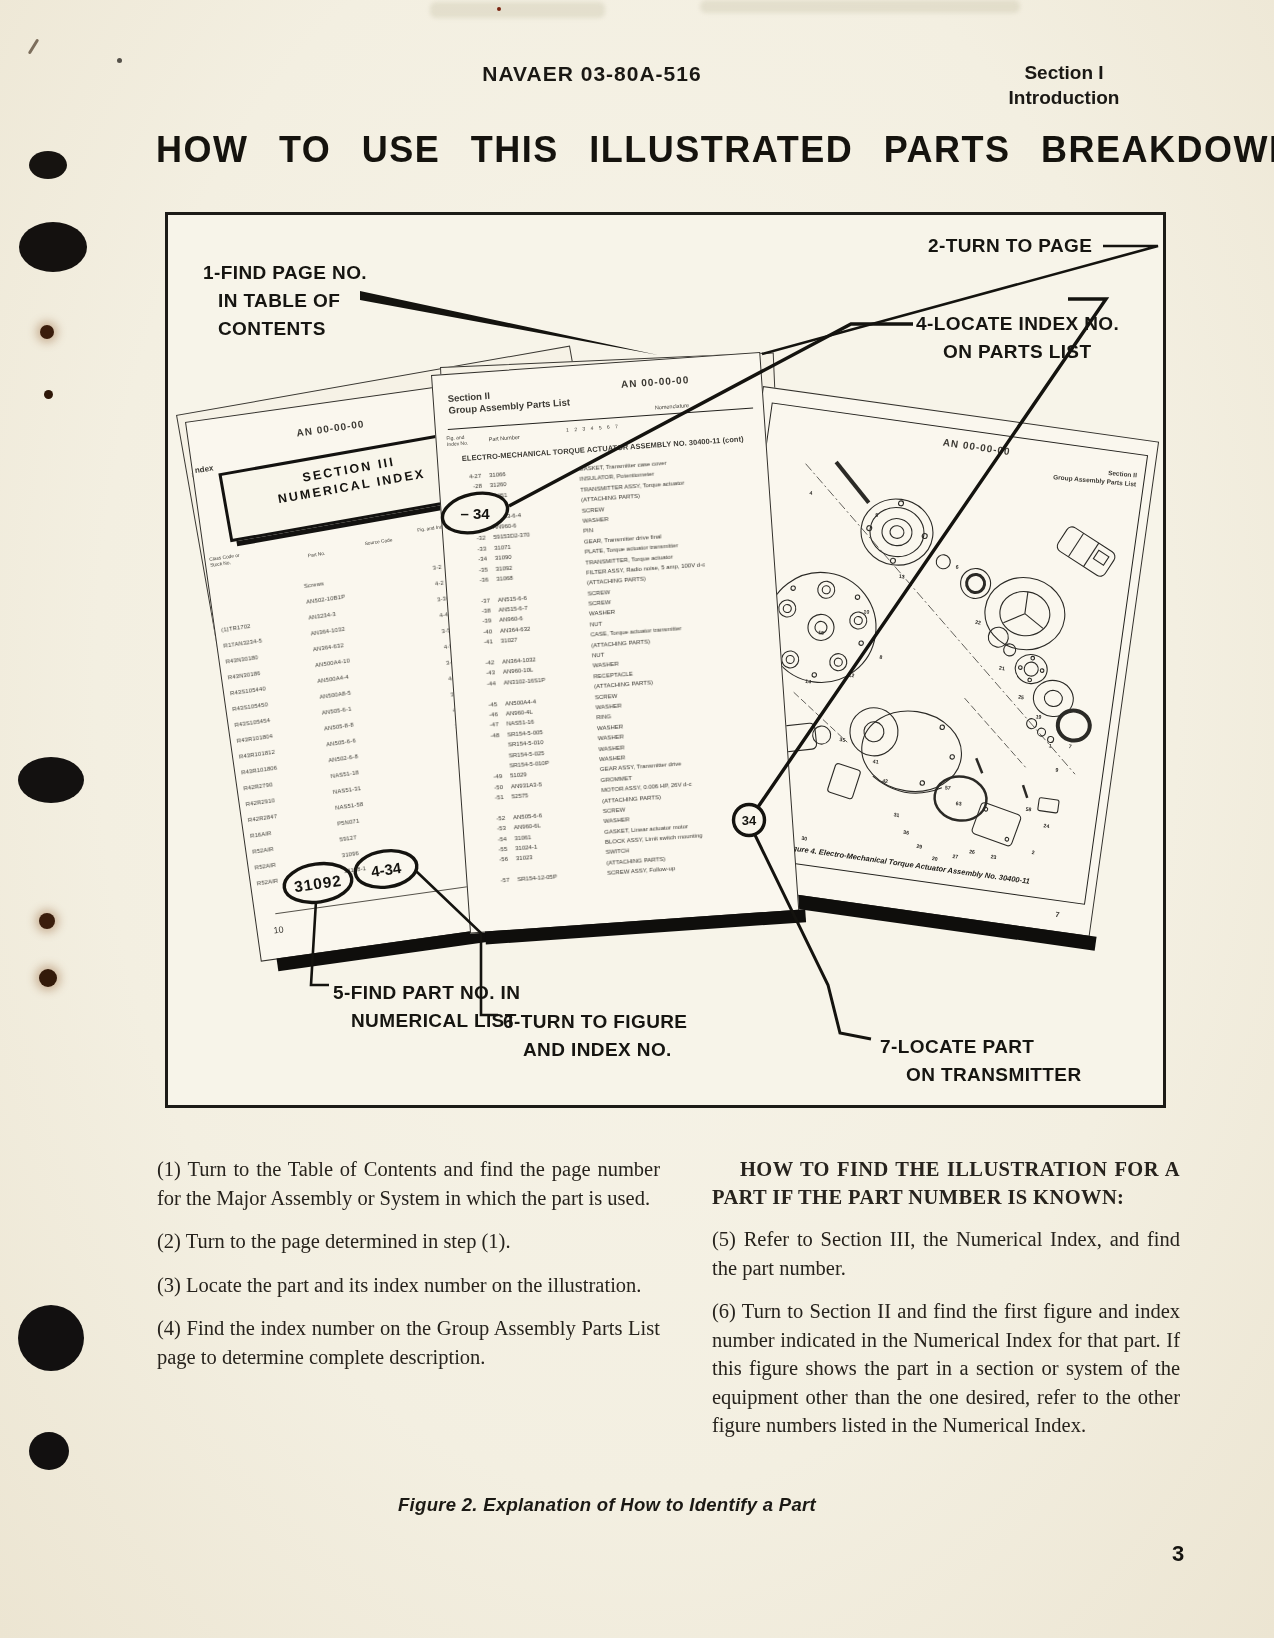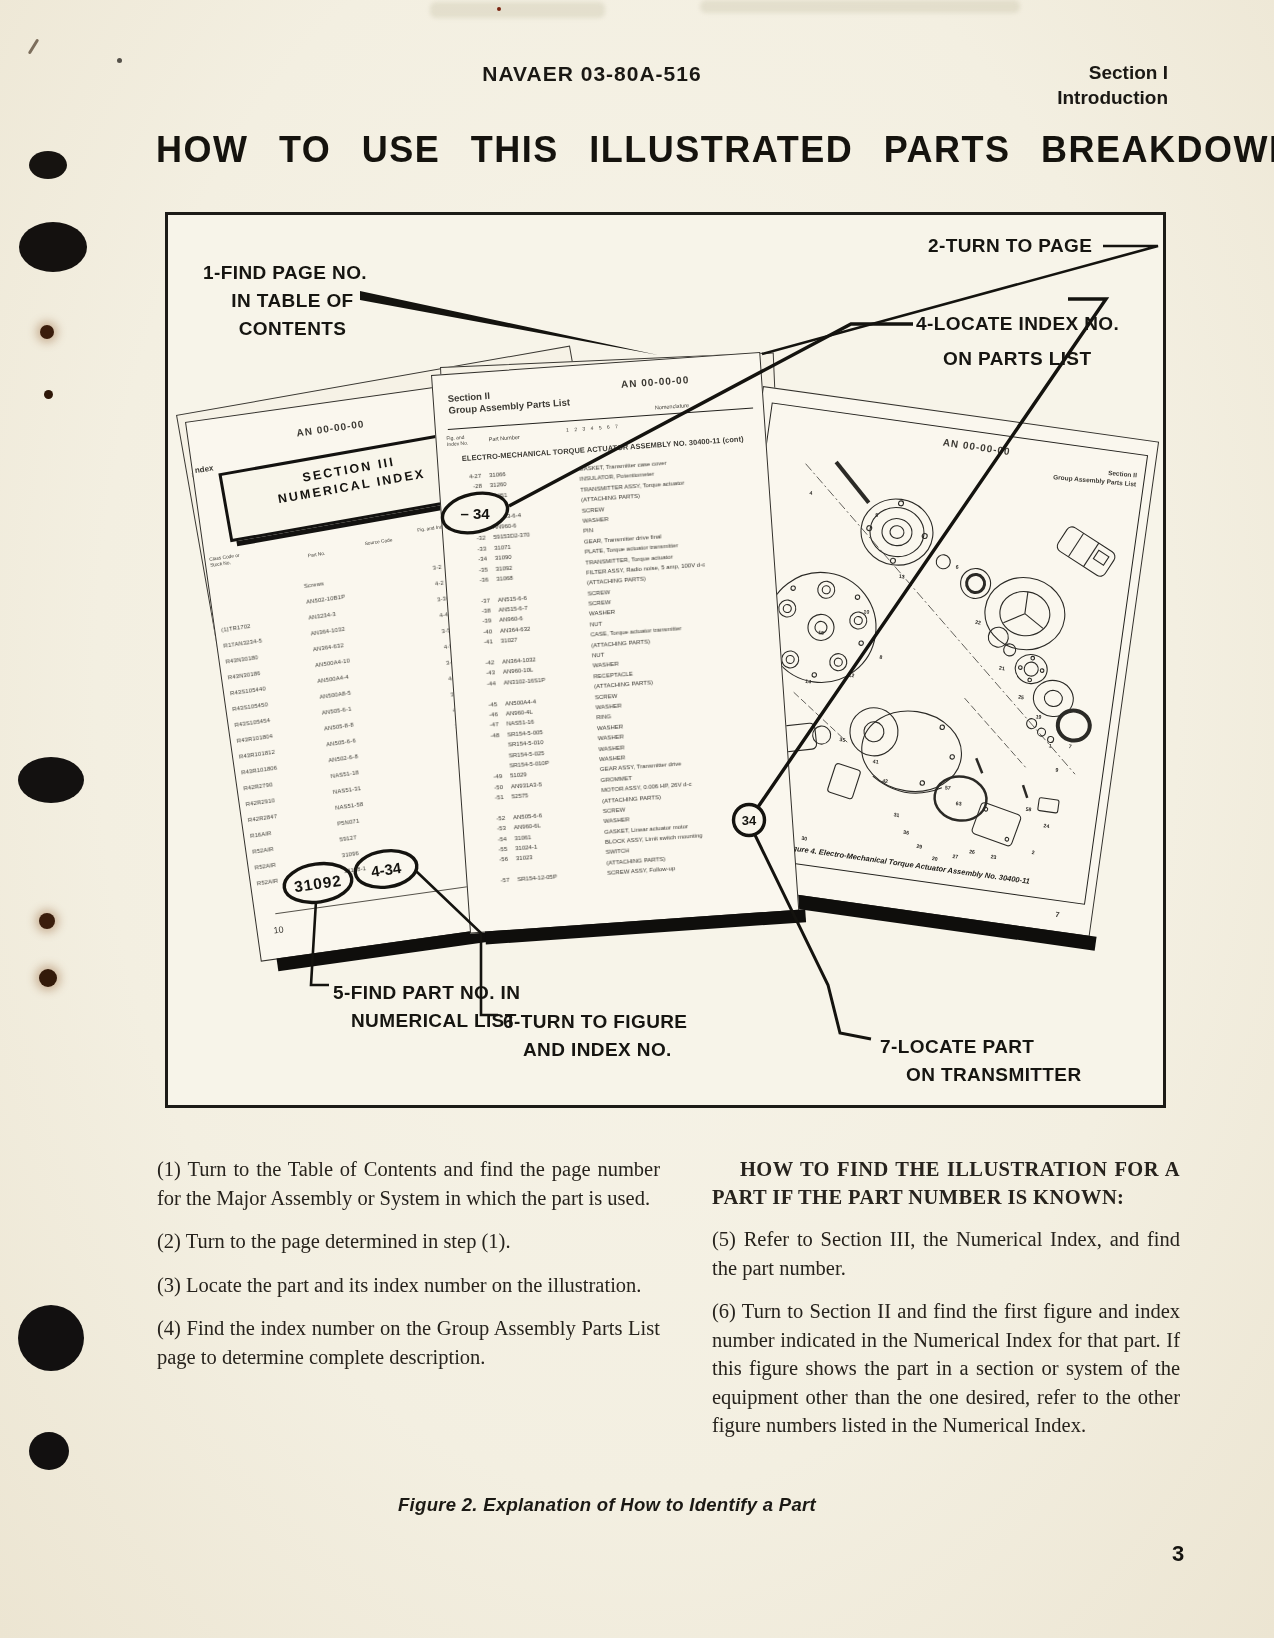--- a/index.html
+++ b/index.html
@@ -4,21 +4,21 @@
 <style>
   html,body{margin:0;padding:0;}
   body{width:1274px;height:1638px;position:relative;overflow:hidden;
        background:radial-gradient(ellipse at 50% 42%, #f7f4e9 0%, #f3efe1 60%, #ece5d2 100%);
        font-family:"Liberation Sans",sans-serif;color:#1d1b16;}
   .abs{position:absolute;}
   .smudge{position:absolute;background:rgba(150,140,100,.17);filter:blur(2px);border-radius:6px;}
   .mark{position:absolute;border-radius:50%;}
   
   .doc-num{left:420px;top:62px;width:344px;text-align:center;font-weight:bold;font-size:21px;letter-spacing:1px;color:#1a1814;}
-  .sec-blk{left:960px;top:60px;width:208px;text-align:right;font-weight:bold;font-size:19px;line-height:25px;color:#1a1814;}
+  .sec-blk{left:960px;top:60px;width:208px;text-align:center;font-weight:bold;font-size:19px;line-height:25px;color:#1a1814;}
   .page-title{left:156px;top:129px;width:1010px;font-weight:bold;font-size:36px;letter-spacing:1.5px;word-spacing:19px;color:#15130e;white-space:nowrap;}
   
   .figbox{left:165px;top:212px;width:1001px;height:896px;border:3px solid #1c1b17;box-sizing:border-box;
           background:#f7f4e9;}
   .pg{position:absolute;background:#faf7ee;border:1px solid #33312c;box-sizing:border-box;transform-origin:top left;}
   .pg-under{position:absolute;background:#f6f2e6;border:1px solid #3a3833;transform-origin:top left;}
   .shx{position:absolute;background:#0f0e0c;}
   .callout{position:absolute;font-weight:bold;font-size:19px;line-height:28px;letter-spacing:.4px;color:#161511;white-space:nowrap;}
   .callout span{display:block;}
   
@@ -621,31 +621,31 @@
         <ellipse cx="218" cy="654" rx="31" ry="18" stroke-width="3.4" transform="rotate(-8 218 654)" fill="none"></ellipse>
         <text x="218" y="660" text-anchor="middle" font-size="15" font-weight="bold" fill="#14130f" stroke="none" transform="rotate(-8 218 654)">4-34</text>
       </g>
       <g>
         <circle cx="581" cy="605" r="15.5" stroke-width="3.4" fill="#f9f6ec"></circle>
         <text x="581" y="610" text-anchor="middle" font-size="13" font-weight="bold" fill="#14130f" stroke="none">34</text>
       </g>
     </g>
   </svg>
 
-  <div class="callout" style="left:35px;top:44px;text-align:center;">
+  <div class="callout" style="left:35px;top:44px;">
     <span>1-FIND PAGE NO.</span>
     <span style="margin-left:15px;">IN TABLE OF</span>
     <span style="margin-left:15px;">CONTENTS</span>
   </div>
   <div class="callout" style="left:760px;top:17px;">
     <span>2-TURN TO PAGE</span>
   </div>
   <div class="callout" style="left:748px;top:95px;">
     <span>4-LOCATE INDEX NO.</span>
-    <span style="margin-left:27px;margin-top:7px;">ON PARTS LIST</span>
+    <span style="margin-left:27px;">ON PARTS LIST</span>
   </div>
   <div class="callout" style="left:165px;top:764px;">
     <span>5-FIND PART NO. IN</span>
     <span style="margin-left:18px;">NUMERICAL LIST</span>
   </div>
   <div class="callout" style="left:335px;top:793px;">
     <span>6-TURN TO FIGURE</span>
     <span style="margin-left:20px;">AND INDEX NO.</span>
   </div>
   <div class="callout" style="left:712px;top:818px;">

